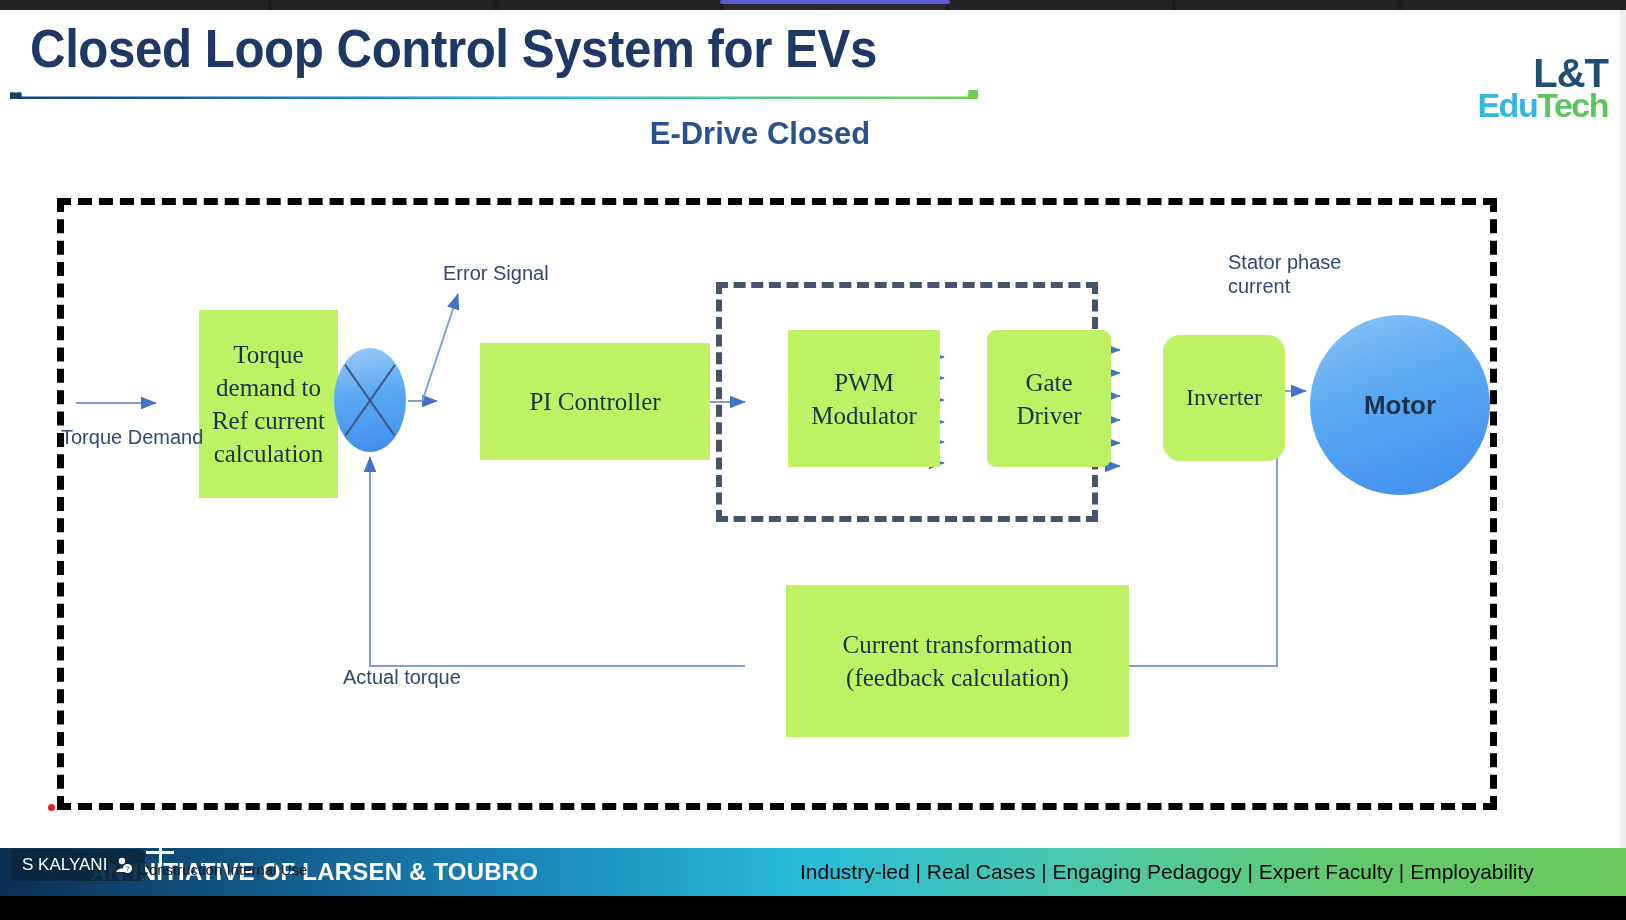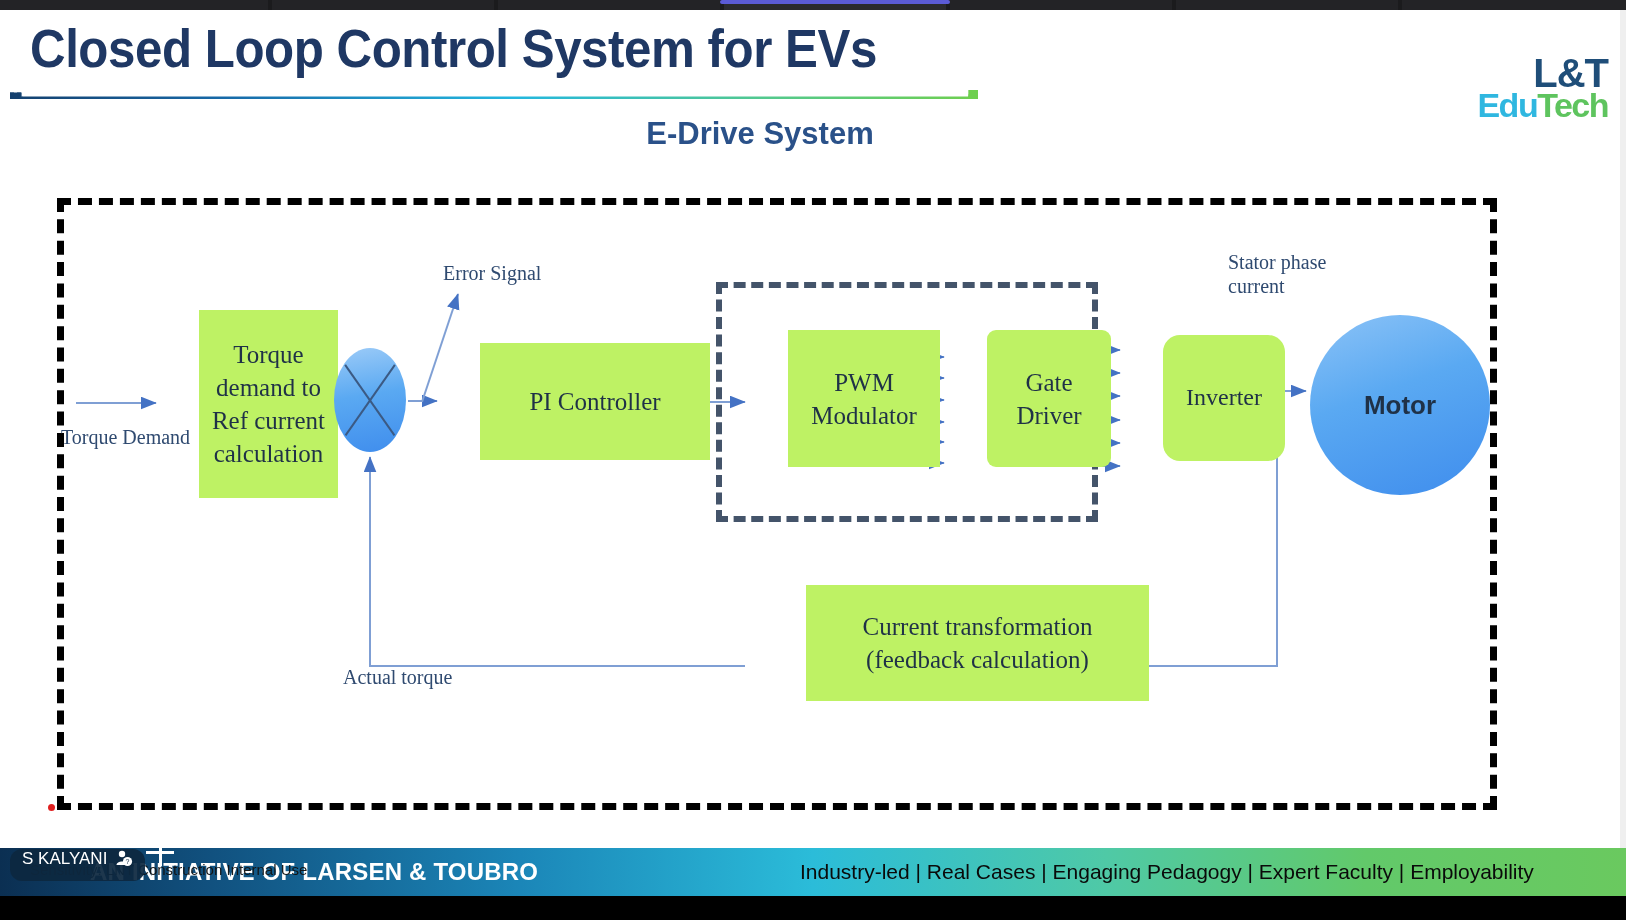--- a/index.html
+++ b/index.html
@@ -85,21 +85,21 @@
     padding:4px 8px;
     margin-left:40px;
   }
   .blk.small { font-size:24px;border-radius:17px; }
 
   .blk-torque   { left:159px; top:300px; width:139px; height:188px; font-size:25px; }
   .blk-pi       { left:440px; top:333px; width:230px; height:117px; }
   .blk-pwm      { left:748px; top:320px; width:152px; height:137px; }
   .blk-gate     { left:947px; top:320px; width:124px; height:137px;border-radius:9px; }
   .blk-inverter { left:1123px; top:325px; width:122px; height:126px; }
-  .blk-ct       { left:766px; top:575px; width:343px; height:116px; }
+  .blk-ct       { left:746px; top:575px; width:343px; height:152px; }
 
   .motor {
     position:absolute; left:1310px; top:305px; width:180px; height:180px;
     border-radius:50%;
     background: linear-gradient(160deg, #8cc3f7 0%, #5aa9f2 42%, #3f8ded 100%);
     display:flex; align-items:center; justify-content:center;
     color:#1f3147; font-size:26px; font-weight:700;
   }
 
   .sumjunc {
@@ -110,21 +110,21 @@
     background: linear-gradient(170deg, #9ccbf8 0%, #5aa9f2 45%, #3f8ded 100%);
   }
   .sumjunc .x1, .sumjunc .x2 {
     position:absolute; left:50%; top:50%; width:86px; height:1.5px; background:#3b5a84;
   }
   .sumjunc .x1 { transform: translate(-50%,-50%) rotate(55deg); }
   .sumjunc .x2 { transform: translate(-50%,-50%) rotate(-55deg); }
 
   
   .lbl {
-    position:absolute; font-family:Liberation Serif, serif;
+    position:absolute; font-family:Liberation Sans, sans-serif;
     color:#2f4a70; font-size:20px; line-height:1.22;
   }
   .lbl-torque-demand { left:61px; top:415px; }
   .lbl-error         { left:443px; top:251px; }
   .lbl-actual        { left:343px; top:655px; }
   .lbl-stator        { left:1228px; top:240px; width:120px; }
 
   
   svg.wires { position:absolute; left:0; top:0; width:1626px; height:838px; pointer-events:none; }
 
@@ -140,22 +140,22 @@
   }
   .bottombar .right-text {
     position:absolute; left:800px; top:50%; transform:translateY(-50%);
     color:#0a0a0a; font-size:21px; font-weight:400; white-space:nowrap;
   }
   .blackfoot { position:absolute; left:0; top:896px; width:1626px; height:24px; background:#000; }
 
   
   .name-badge {
     position:absolute; left:10px; top:849px; height:32px;
-    background: rgba(13,40,64,0.93); border-radius:12px;
-    display:flex; align-items:flex-start; gap:8px; padding:0 12px;
+    background: rgba(13,40,64,0.93); border-radius:5px;
+    display:flex; align-items:center; gap:8px; padding:0 12px;
     color:#fff; font-size:17px; white-space:nowrap;
   }
   .name-badge .person-icon { position:relative; width:18px; height:18px; display:inline-block; }
   .sensitivity {
     position:absolute; left:30px; top:861px;
     font-size:15px; color:#111; white-space:nowrap; opacity:0.95;
   }
   .crosshair { position:absolute; left:146px; top:838px; width:28px; height:28px; }
   .crosshair::before, .crosshair::after { content:""; position:absolute; background:#fff; }
   .crosshair::before { left:13px; top:0; width:3px; height:28px; }
@@ -184,21 +184,21 @@
   <div class="slide">
 
     <div class="title">Closed Loop Control System for EVs</div>
     <div class="title-rule"></div>
 
     <div class="logo">
       <span class="lt">L&amp;T</span>
       <span class="edu-row"><span class="edu">Edu</span><span class="tech">Tech</span></span>
     </div>
 
-    <div class="subtitle">E-Drive System</div>
+    <div class="subtitle">E-Drive Closed</div>
 
     <div class="diagram">
 
       <div class="outer-frame"></div>
       <div class="inner-frame"></div>
 
       <svg class="wires" viewBox="0 0 1626 838">
         <defs>
           <marker id="ah" markerWidth="9" markerHeight="9" refX="7.6" refY="3.2" orient="auto">
             <path d="M0,0 L8,3.2 L0,6.4 z" fill="#4472c4"></path>

